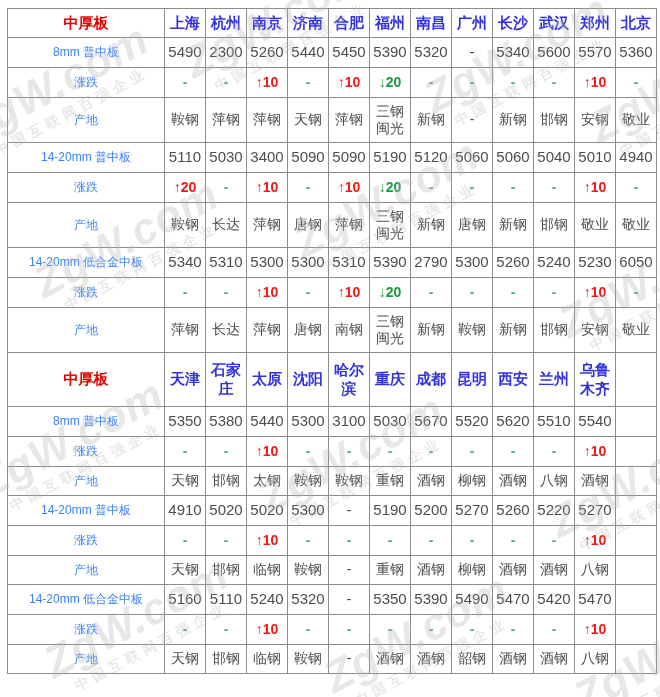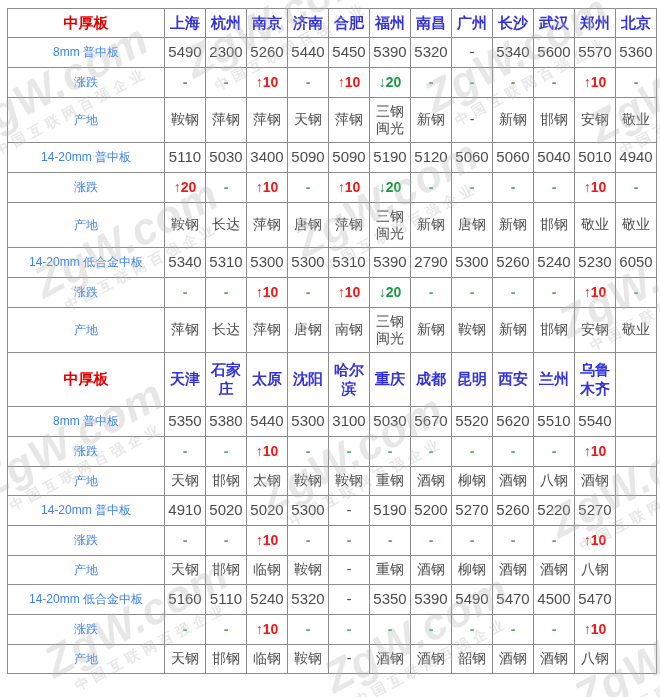--- a/index.html
+++ b/index.html
@@ -367,21 +367,21 @@
         <td class="lbl">14-20mm 低合金中板</td>
         <td class="price">5160</td>
         <td class="price">5110</td>
         <td class="price">5240</td>
         <td class="price">5320</td>
         <td class="price">-</td>
         <td class="price">5350</td>
         <td class="price">5390</td>
         <td class="price">5490</td>
         <td class="price">5470</td>
-        <td class="price">4500</td>
+        <td class="price">5420</td>
         <td class="price">5470</td>
         <td class="price"></td>
       </tr>
       <tr class="r-change">
         <td class="lbl">涨跌</td>
         <td class="chg flat">-</td>
         <td class="chg flat">-</td>
         <td class="chg up">↑10</td>
         <td class="chg flat">-</td>
         <td class="chg flat">-</td>

